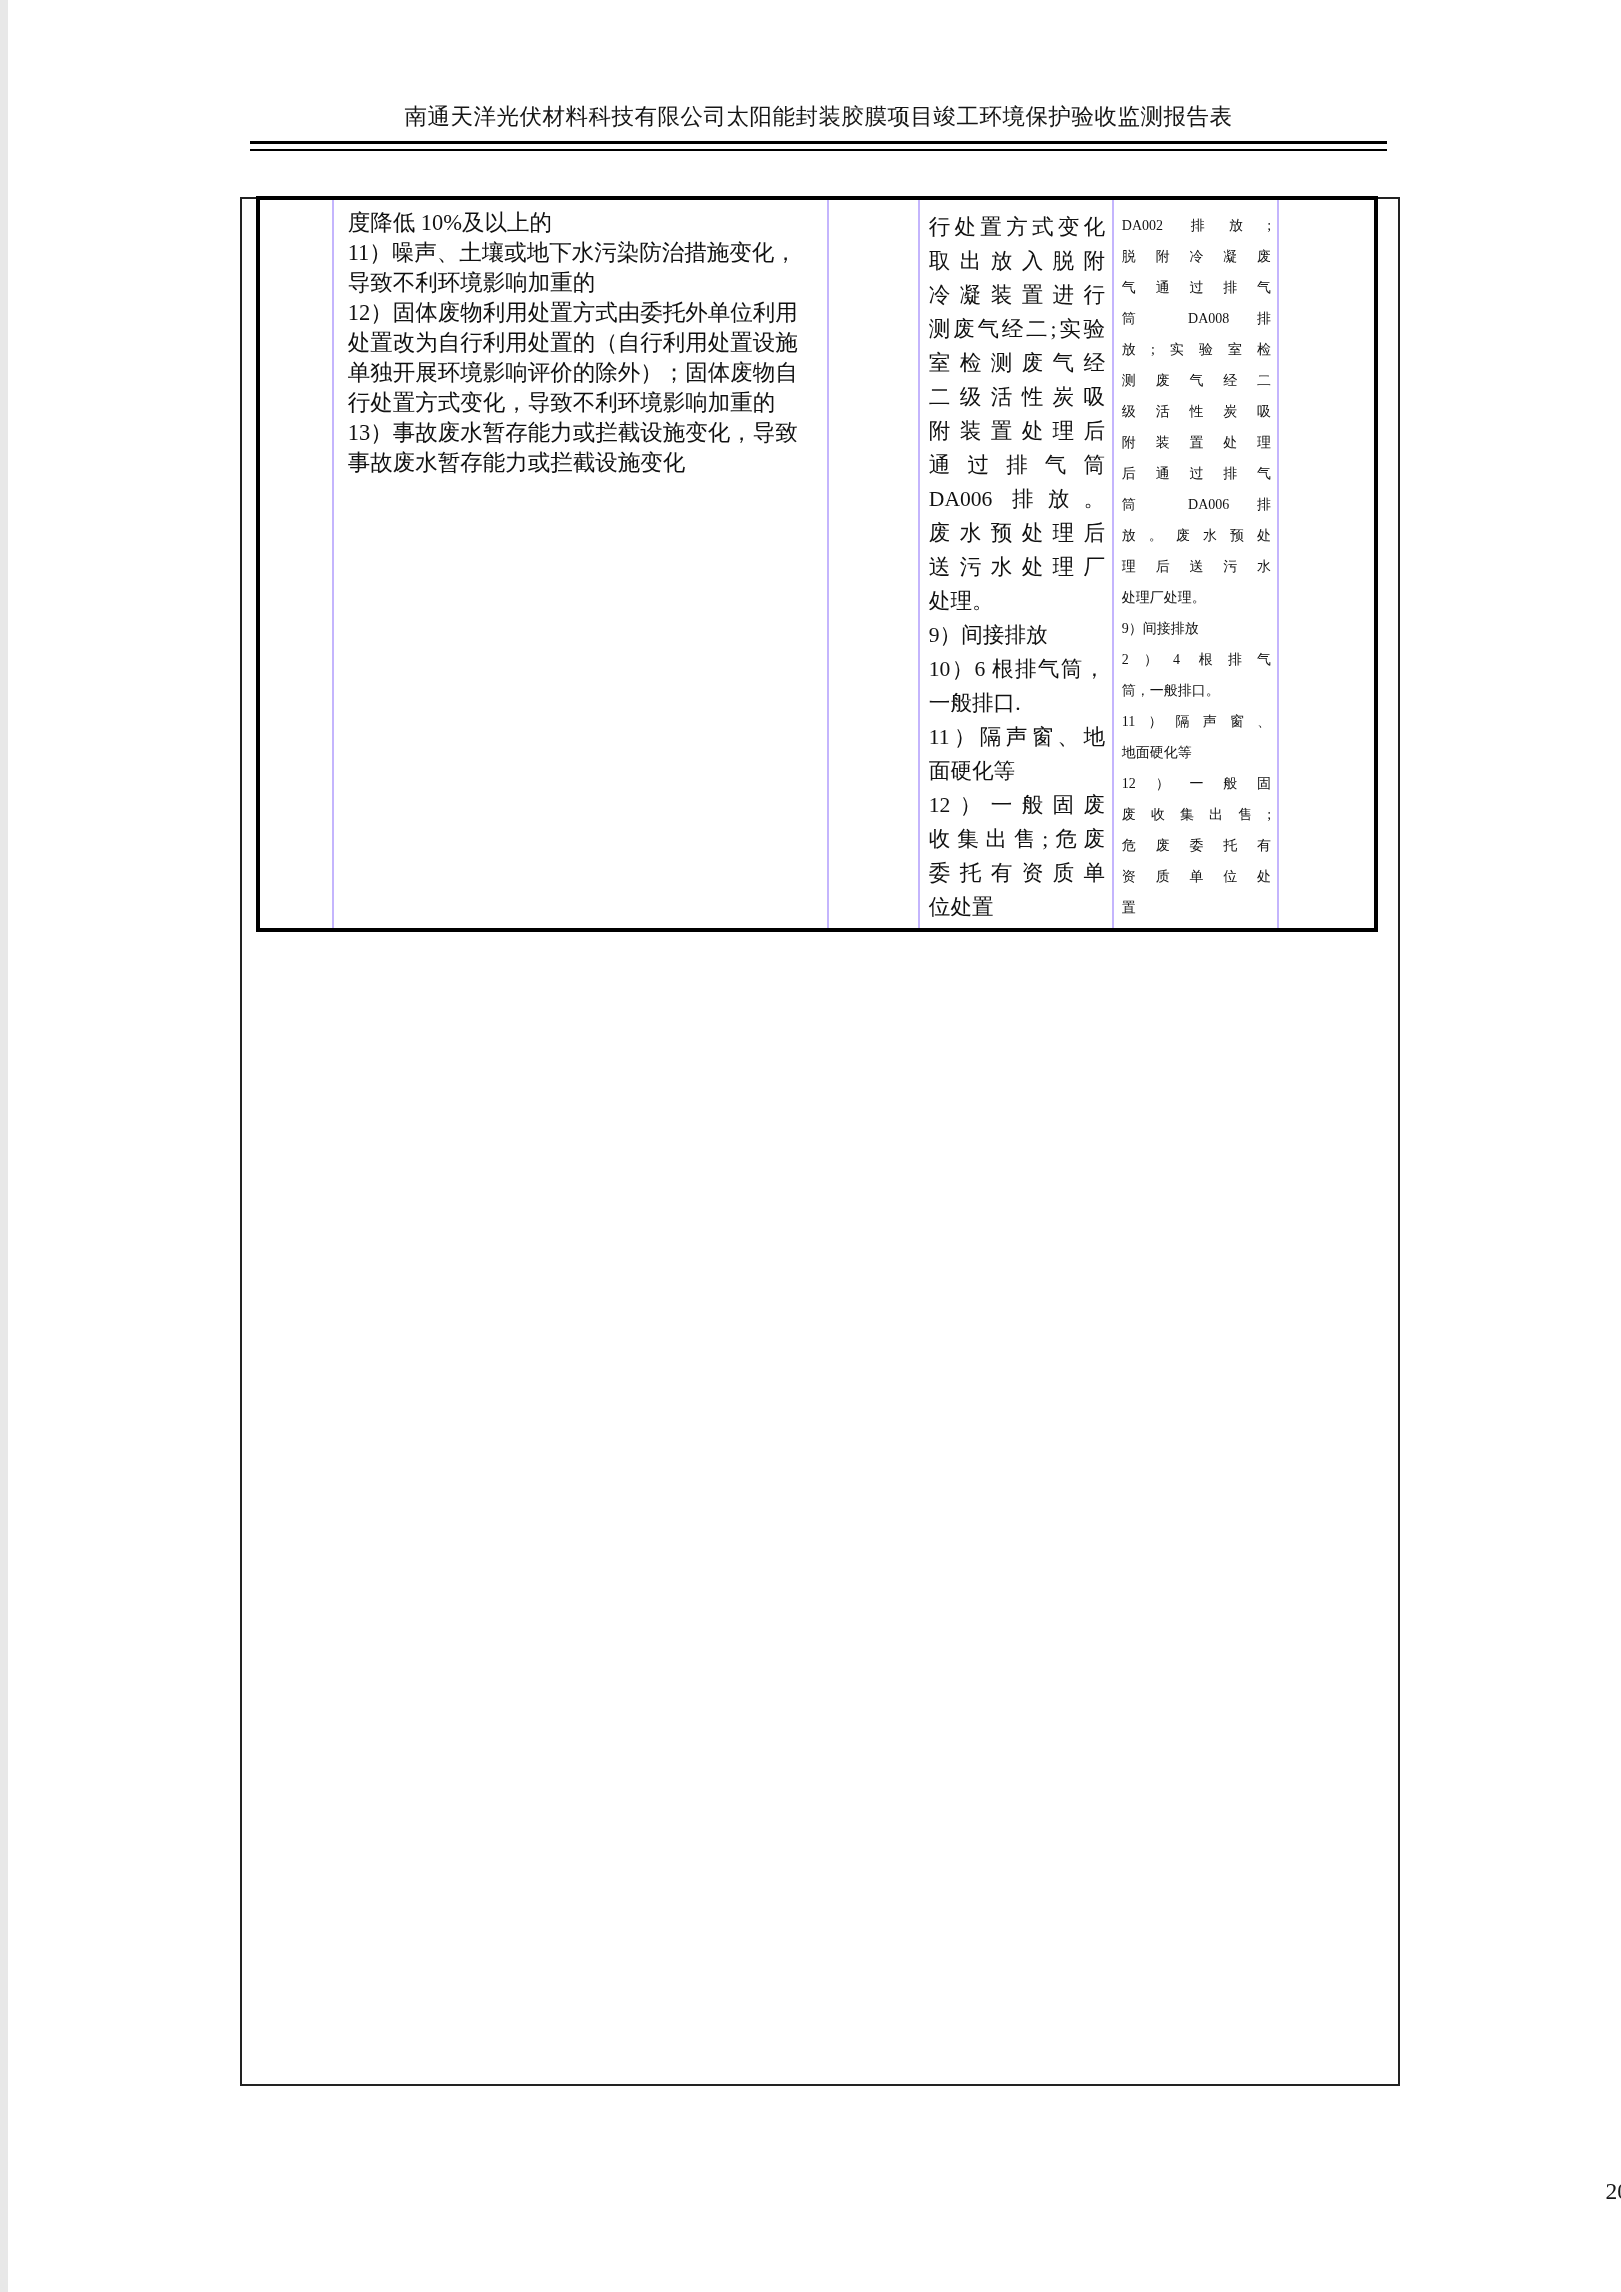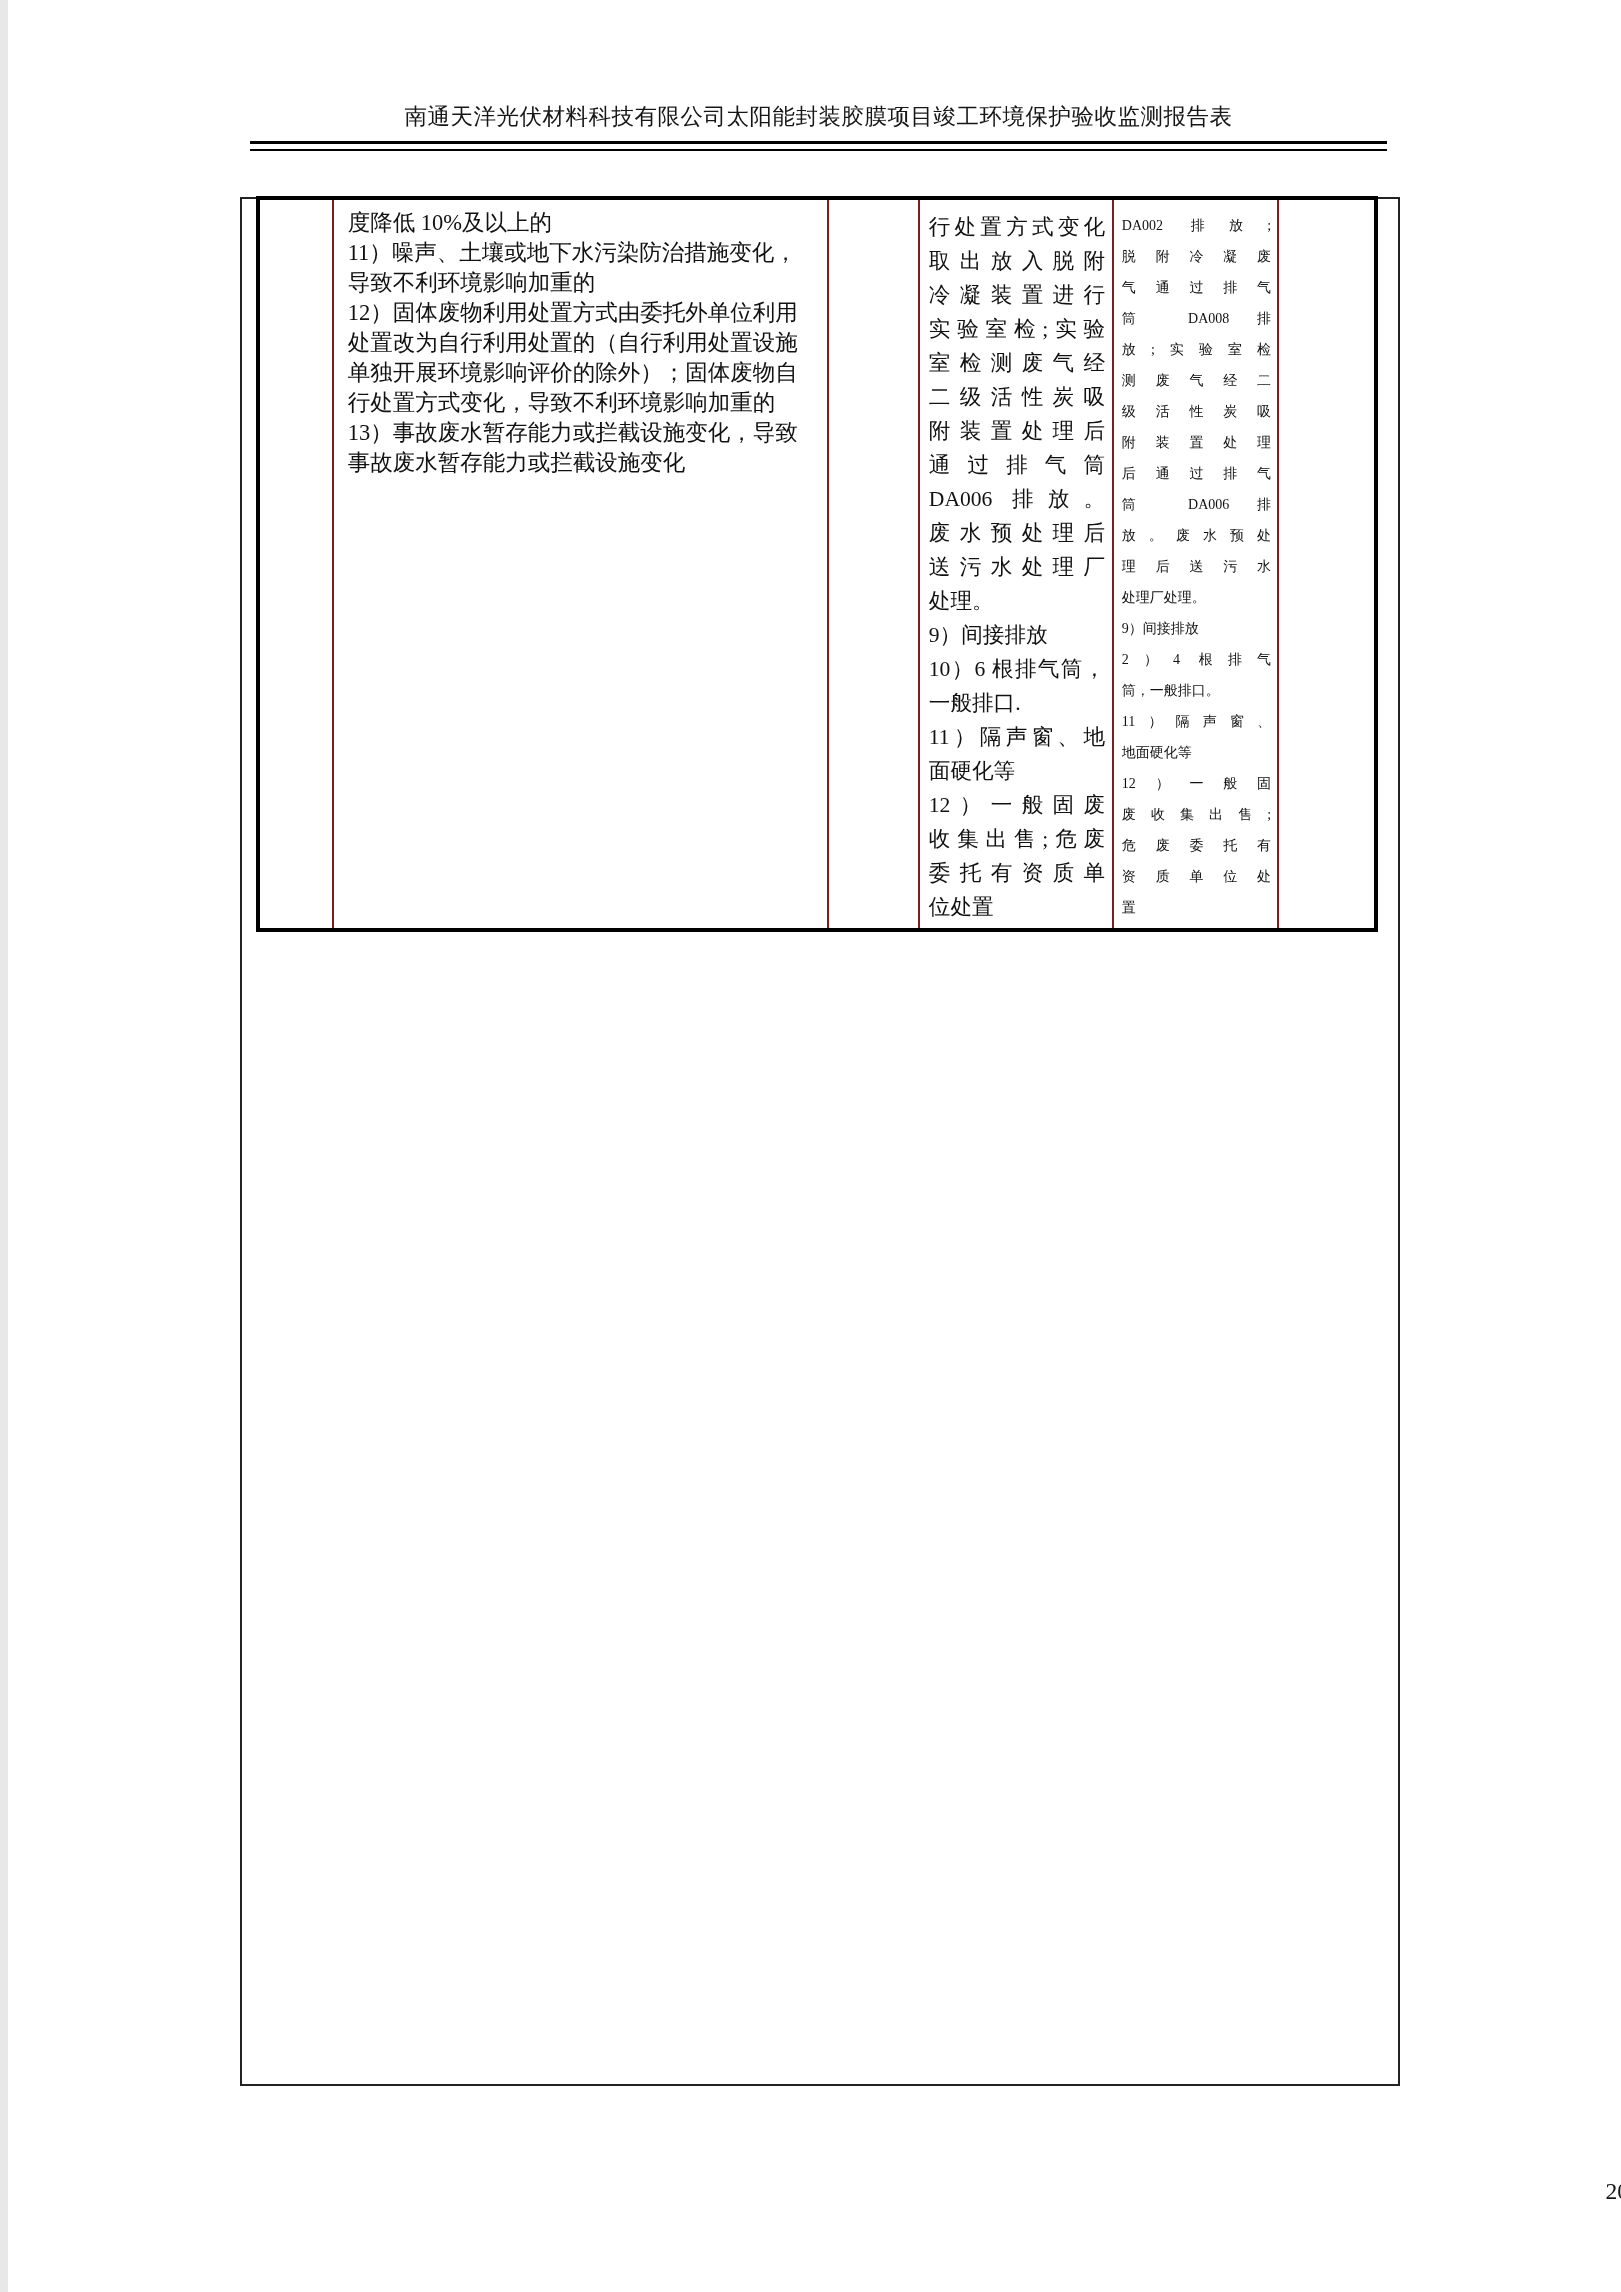--- a/index.html
+++ b/index.html
@@ -48,21 +48,21 @@
     top: 196px;
     width: 1122px;
     height: 736px;
     border: 4.9px solid #000;
     background: #fff;
     display: flex;
     flex-direction: row;
   }
   .col {
     height: 100%;
-    border-right: 2px solid #7f1d1d;
+    border-right: 2px solid #c4b5fd;
   }
   .col:last-child { border-right: none; }
   .col-a { width: 74px; }
   .col-b { width: 495px; padding: 7.8px 9.8px 5.9px 13.7px; }
   .col-c { width: 91px; }
   .col-d { width: 194px; padding: 9.8px 6.9px 5.9px 8.8px; }
   .col-e { width: 165px; padding: 9.8px 5.9px 5.9px 7.8px; }
   .col-f { flex: 1; }
   .col-b .line {
     font-size: 22.5px;
@@ -116,21 +116,21 @@
         <div class="line">单独开展环境影响评价的除外）；固体废物自</div>
         <div class="line">行处置方式变化，导致不利环境影响加重的</div>
         <div class="line">13）事故废水暂存能力或拦截设施变化，导致</div>
         <div class="line">事故废水暂存能力或拦截设施变化</div>
       </div>
     <div class="col col-c"></div>
     <div class="col col-d just">
         <div class="line st">行处置方式变化</div>
         <div class="line st">取出放入脱附</div>
         <div class="line st">冷凝装置进行</div>
-        <div class="line st">实验室检;实验</div>
+        <div class="line st">测废气经二;实验</div>
         <div class="line st">室检测废气经</div>
         <div class="line st">二级活性炭吸</div>
         <div class="line st">附装置处理后</div>
         <div class="line st">通过排气筒</div>
         <div class="line st">DA006 排放。</div>
         <div class="line st">废水预处理后</div>
         <div class="line st">送污水处理厂</div>
         <div class="line">处理。</div>
         <div class="line">9）间接排放</div>
         <div class="line st">10）6 根排气筒，</div>

